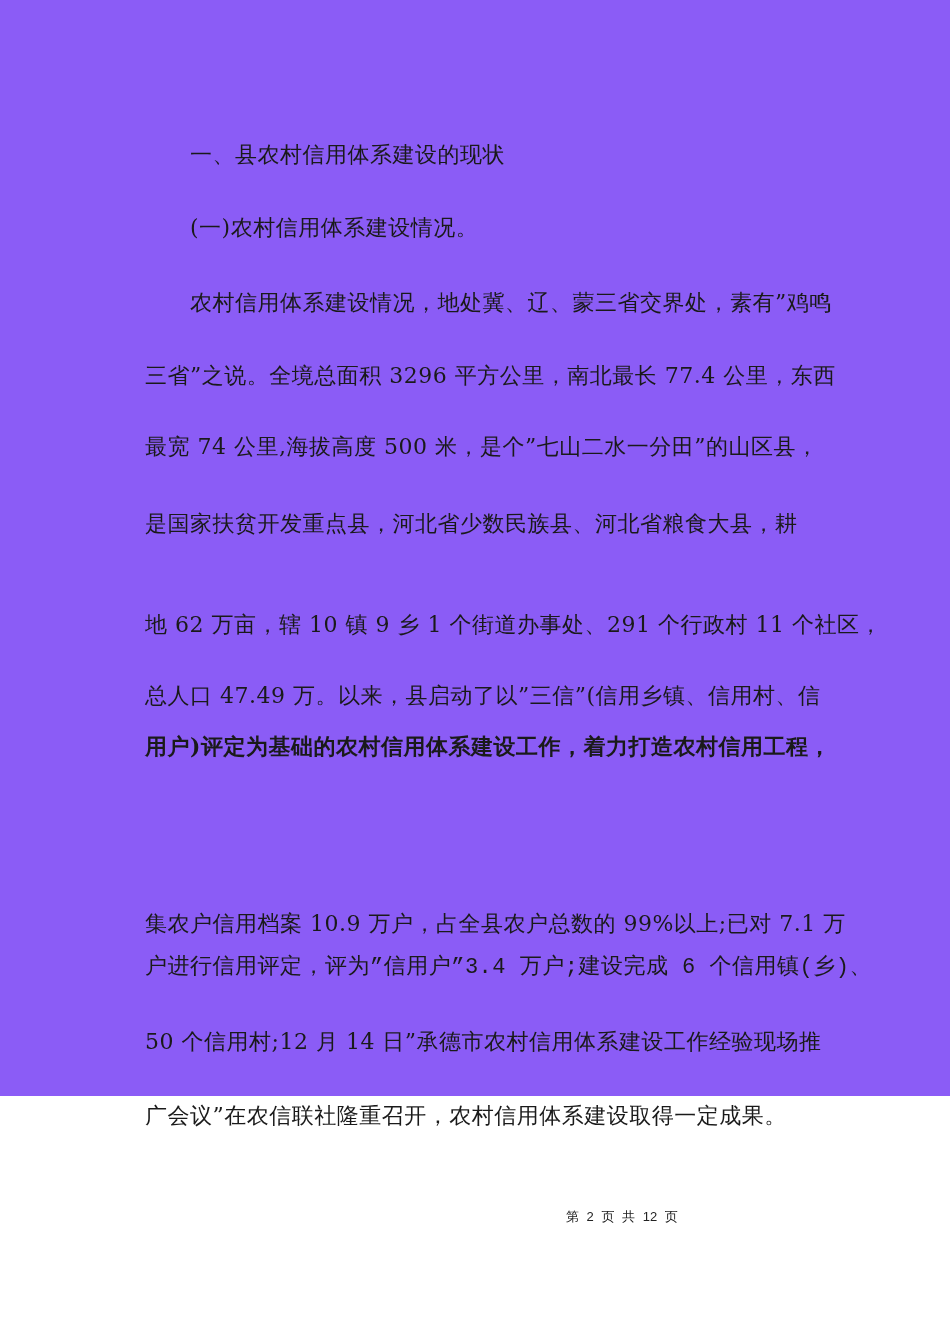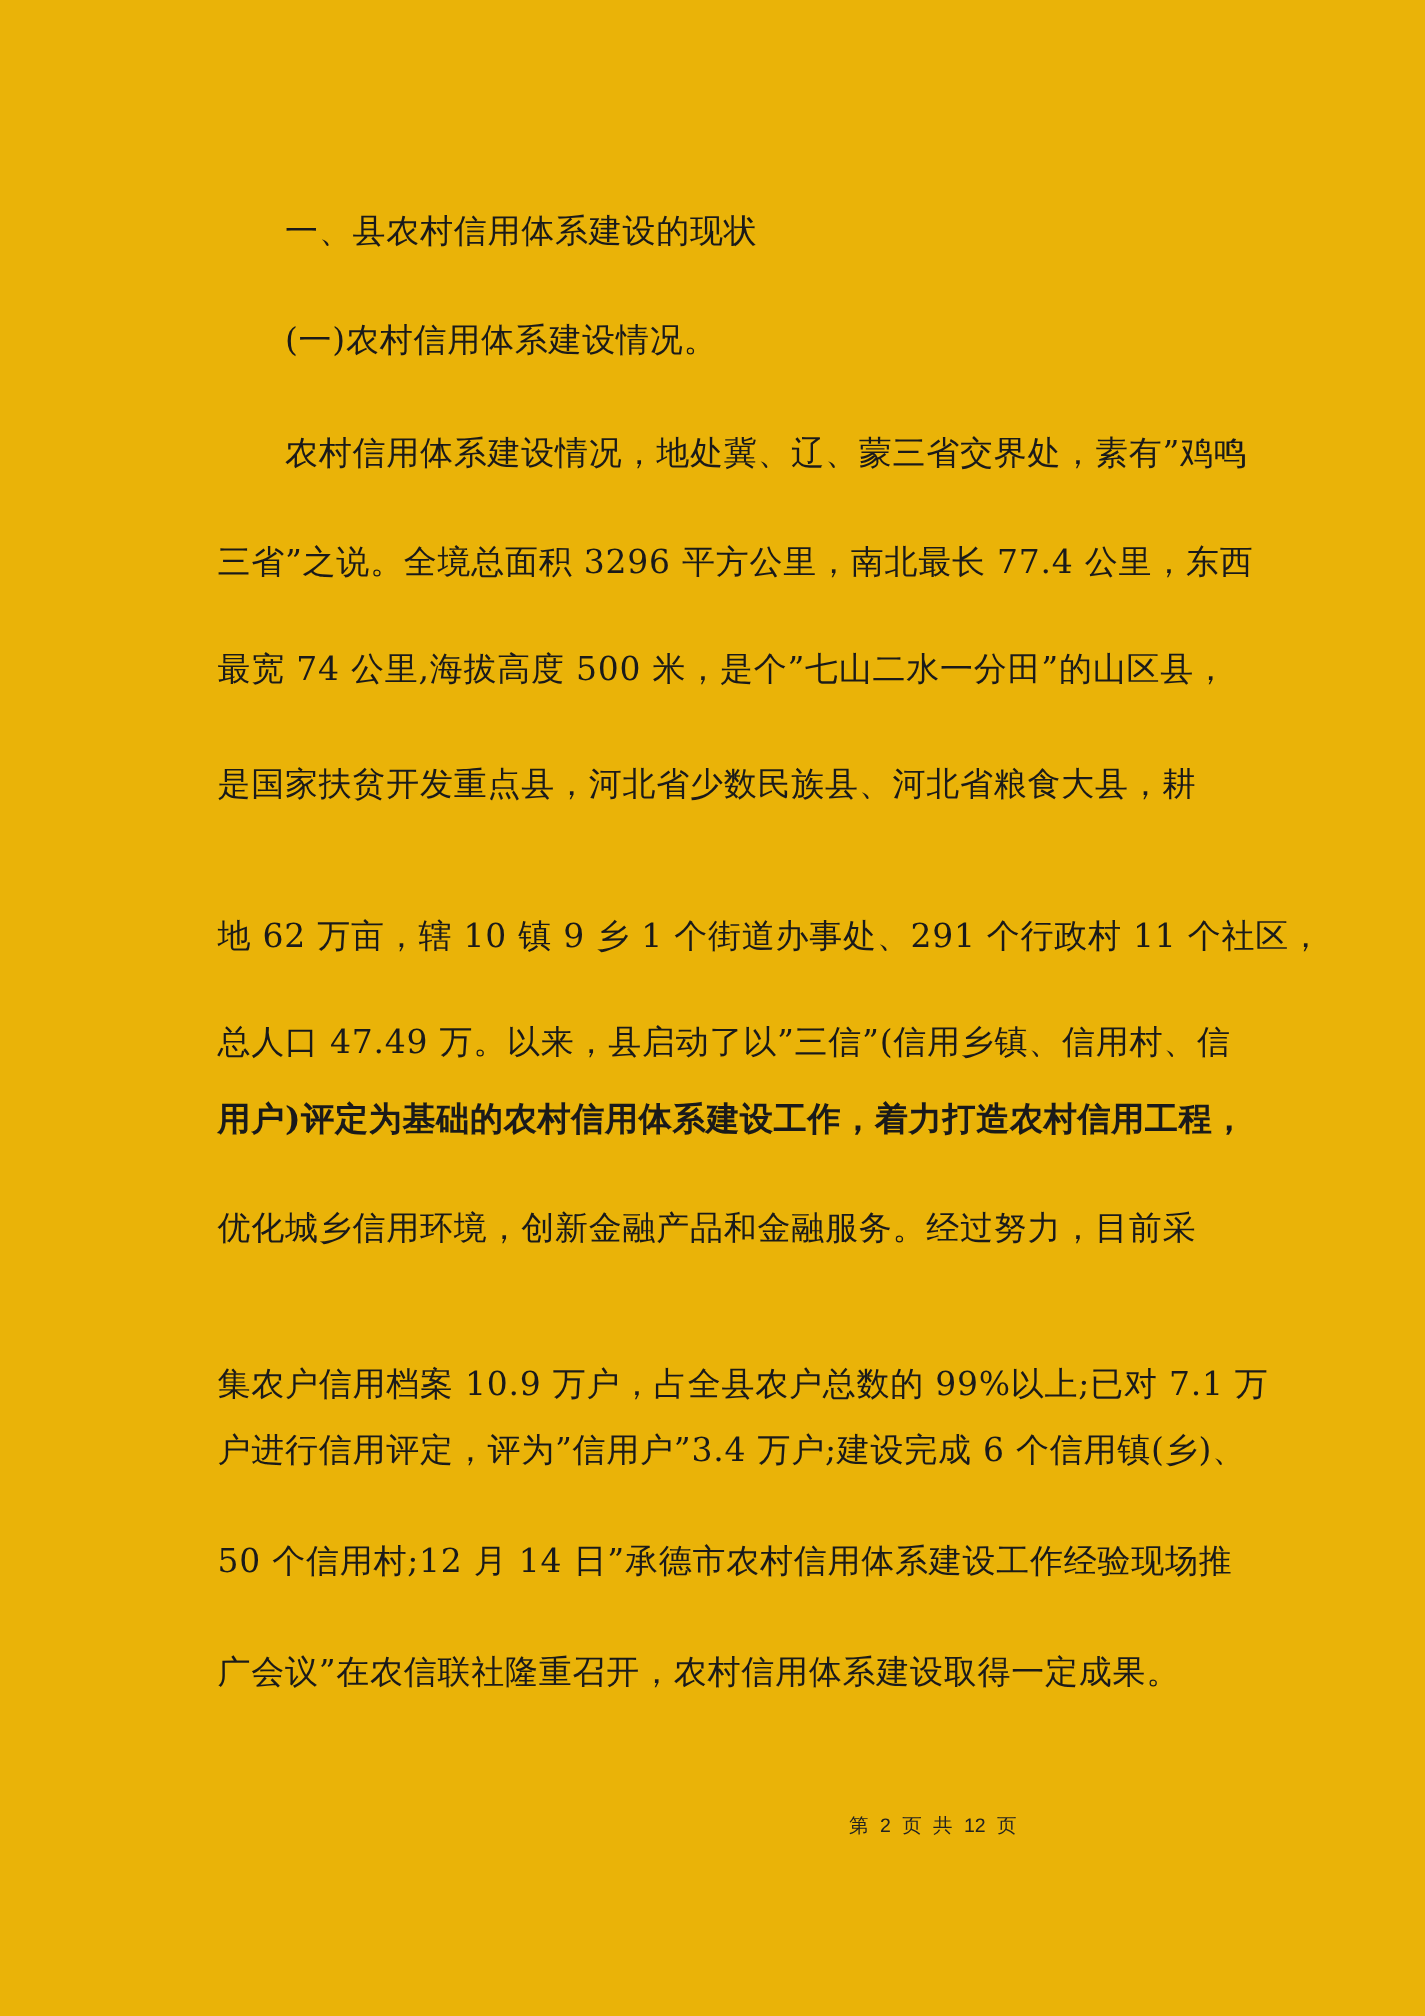--- a/index.html
+++ b/index.html
@@ -11,22 +11,22 @@
       width: 950px;
       height: 1344px;
       position: relative;
       overflow: hidden;
       font-family: "DejaVu Serif", "Liberation Serif", serif;
       color: #1a1a1a;
     }
     .page {
       position: absolute;
       left: 0; top: 0;
-      width: 950px; height: 1344px;
-      background: #eab308;
+      width: 950px; height: 1096px;
+      background: #8b5cf6;
     }
     .line {
       position: absolute;
       left: 145px;
       font-size: 22px;
       line-height: 26px;
       white-space: nowrap;
       letter-spacing: 0.5px;
     }
     .indent { left: 190px; }
@@ -48,20 +48,19 @@
   <div class="line indent" style="top:142px;">一、县农村信用体系建设的现状</div>
   <div class="line indent" style="top:215px;">(一)农村信用体系建设情况。</div>
 
   <div class="line indent" style="top:290px;">农村信用体系建设情况，地处冀、辽、蒙三省交界处，素有”鸡鸣</div>
   <div class="line" style="top:363px;">三省”之说。全境总面积 3296 平方公里，南北最长 77.4 公里，东西</div>
   <div class="line" style="top:434px;">最宽 74 公里,海拔高度 500 米，是个”七山二水一分田”的山区县，</div>
   <div class="line" style="top:511px;">是国家扶贫开发重点县，河北省少数民族县、河北省粮食大县，耕</div>
   <div class="line" style="top:612px;">地 62 万亩，辖 10 镇 9 乡 1 个街道办事处、291 个行政村 11 个社区，</div>
   <div class="line" style="top:659px;margin-top:24px;">总人口 47.49 万。以来，县启动了以”三信”(信用乡镇、信用村、信</div>
   <div class="line" style="top:733px;font-weight:bold;">用户)评定为基础的农村信用体系建设工作，着力打造农村信用工程，</div>
-  <div class="line" style="top:807px;">优化城乡信用环境，创新金融产品和金融服务。经过努力，目前采</div>
   <div class="line" style="top:911px;">集农户信用档案 10.9 万户，占全县农户总数的 99%以上;已对 7.1 万</div>
-  <div class="line" style="top:955px;">户进行信用评定，评为”信用户”3.4 万户;建设完成 6 个信用镇(乡)、</div>
+  <div class="line" style="top:955px;font-family:Liberation Mono, monospace;">户进行信用评定，评为”信用户”3.4 万户;建设完成 6 个信用镇(乡)、</div>
   <div class="line" style="top:1029px;">50 个信用村;12 月 14 日”承德市农村信用体系建设工作经验现场推</div>
   <div class="line" style="top:1103px;">广会议”在农信联社隆重召开，农村信用体系建设取得一定成果。</div>
 
   <div class="footer">第 2 页 共 12 页</div>
 </div>
 
 </body></html>

